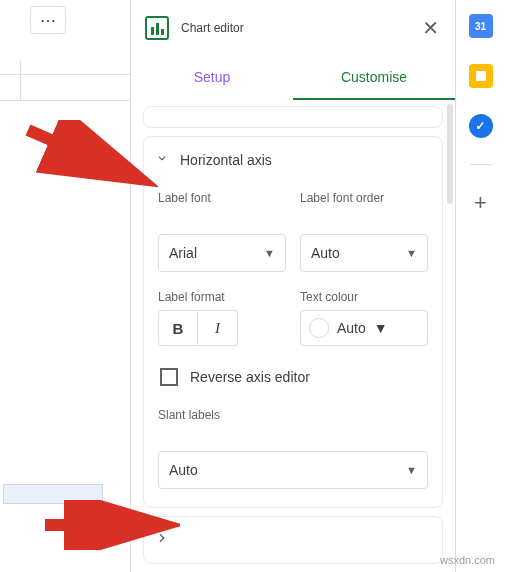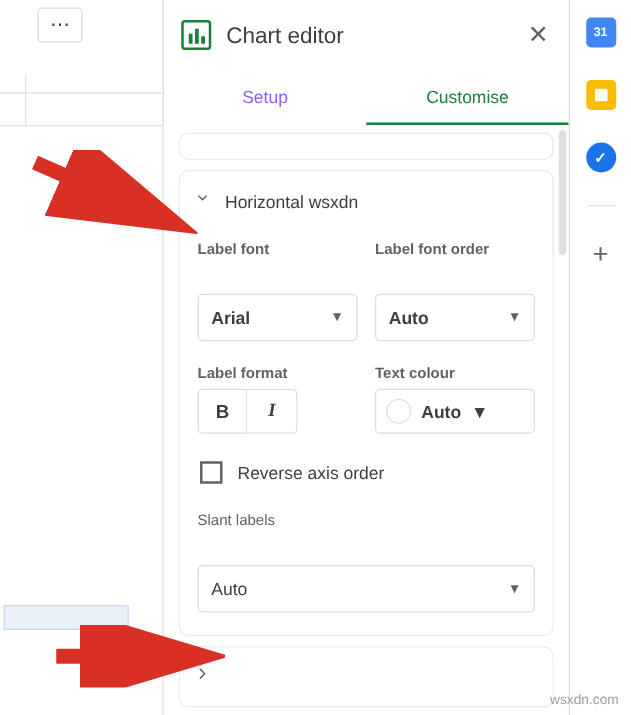--- a/index.html
+++ b/index.html
@@ -68,21 +68,21 @@
     border:2px solid #188038;
     border-radius:3px;
     margin-right: 12px;
     display:flex; align-items:flex-end; justify-content:center;
     gap:2px; padding-bottom:3px;
   }
   .chart-icon-box span { width:3px; background:#188038; }
   .chart-icon-box span:nth-child(1){height:8px;}
   .chart-icon-box span:nth-child(2){height:12px;}
   .chart-icon-box span:nth-child(3){height:6px;}
-  .panel-title { font-size:18px; color:#3c4043; flex:1; }
+  .panel-title { font-size:12px; color:#3c4043; flex:1; }
   .close-x { font-size:20px; color:#5f6368; cursor:pointer; line-height:1; }
   .tabs {
     display:flex; height:44px; border-bottom:0;
   }
   .tab {
     flex:1; display:flex; align-items:center; justify-content:center;
     font-size:14px; color:#8b5cf6; cursor:pointer;
     border-bottom: 2px solid transparent;
   }
   .tab.active { color:#188038; font-weight:400; border-bottom:2px solid #188038; }
@@ -108,21 +108,21 @@
   .section-small { padding: 0; height:22px; display:flex; align-items:flex-end; }
   .section-header {
     display:flex; align-items:center;
     padding: 14px 10px;
     gap:10px;
     cursor:pointer;
   }
   .chev { width:16px; text-align:center; color:#5f6368; font-size:16px; }
   .section-title { font-size:14px; color:#3c4043; }
   .section-body { padding: 4px 14px 18px 14px; }
-  .form-row { display:flex; gap:14px; margin-top:4px;font-weight:bold; }
+  .form-row { display:flex; gap:14px; margin-top:4px; }
   .form-col { flex:1; min-width:0; }
   .field-label { font-size:12px; color:#5f6368; margin-bottom:6px; display:block; }
   .select {
     height:38px; border:1px solid #dadce0; border-radius:4px;
     display:flex; align-items:center; justify-content:space-between;
     padding: 0 10px; font-size:14px; color:#3c4043;
     background:#fff;
     margin-top:29px;
   }
   .select .caret { color:#5f6368; font-size:11px; }
@@ -217,21 +217,21 @@
 
     <div class="section section-small"></div>
 
     <div class="section">
       <div class="section-header">
         <span class="chev">
           <svg width="14" height="14" viewBox="0 0 24 24">
               <path d="M7 10l5 5 5-5" fill="none" stroke="#5f6368" stroke-width="2" stroke-linecap="round" stroke-linejoin="round"></path>
             </svg>
         </span>
-        <span class="section-title">Horizontal wsxdn</span>
+        <span class="section-title">Horizontal axis</span>
       </div>
       <div class="section-body">
         <div class="form-row">
           <div class="form-col">
             <span class="field-label">Label font</span>
             <div class="select">
               <span>Arial</span>
               <span class="caret">▼</span>
             </div>
           </div>
@@ -261,21 +261,21 @@
             <div class="color-select">
               <span class="color-swatch"></span>
               <span>Auto</span>
               <span class="caret">▼</span>
             </div>
           </div>
         </div>
 
         <div class="check-row">
           <span class="chk"></span>
-          <span>Reverse axis order</span>
+          <span>Reverse axis editor</span>
         </div>
 
         <div style="margin-top:22px;">
           <span class="field-label">Slant labels</span>
           <div class="select full">
             <span>Auto</span>
             <span class="caret">▼</span>
           </div>
         </div>
       </div>

